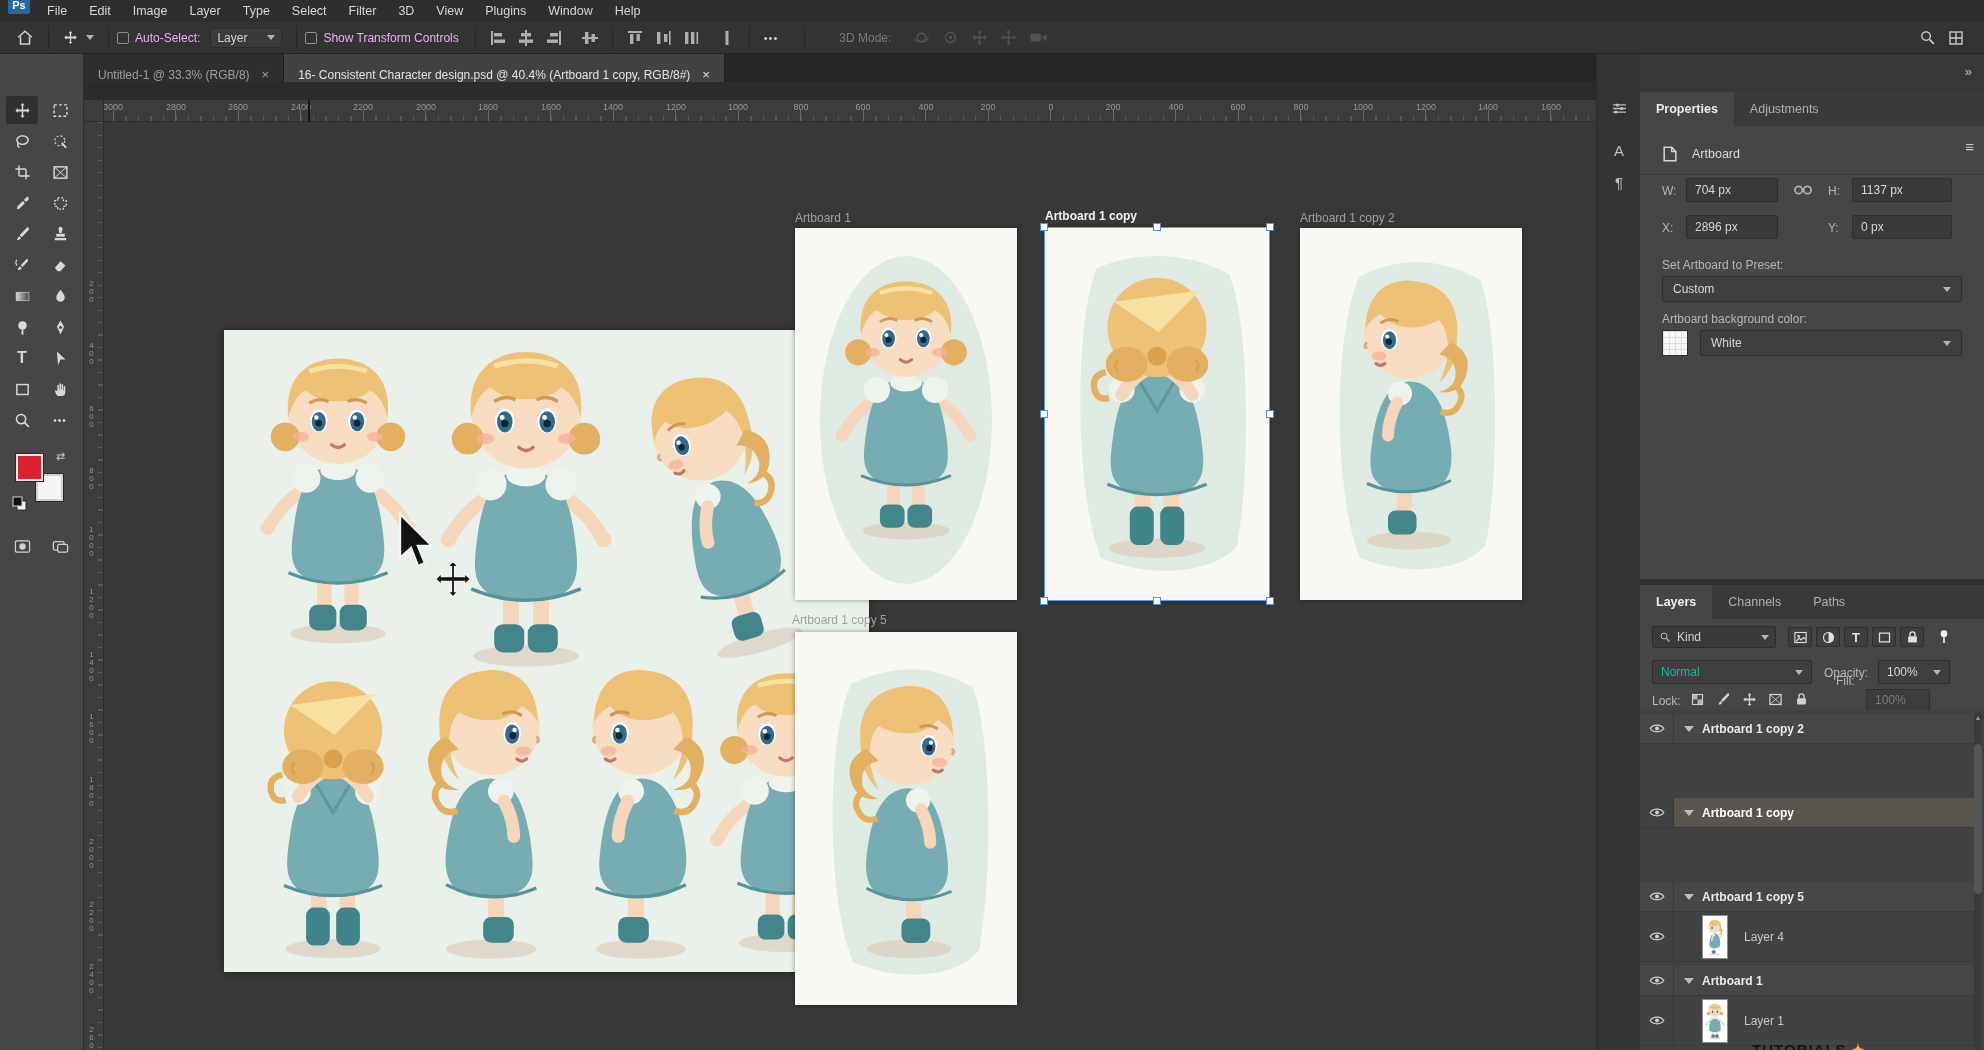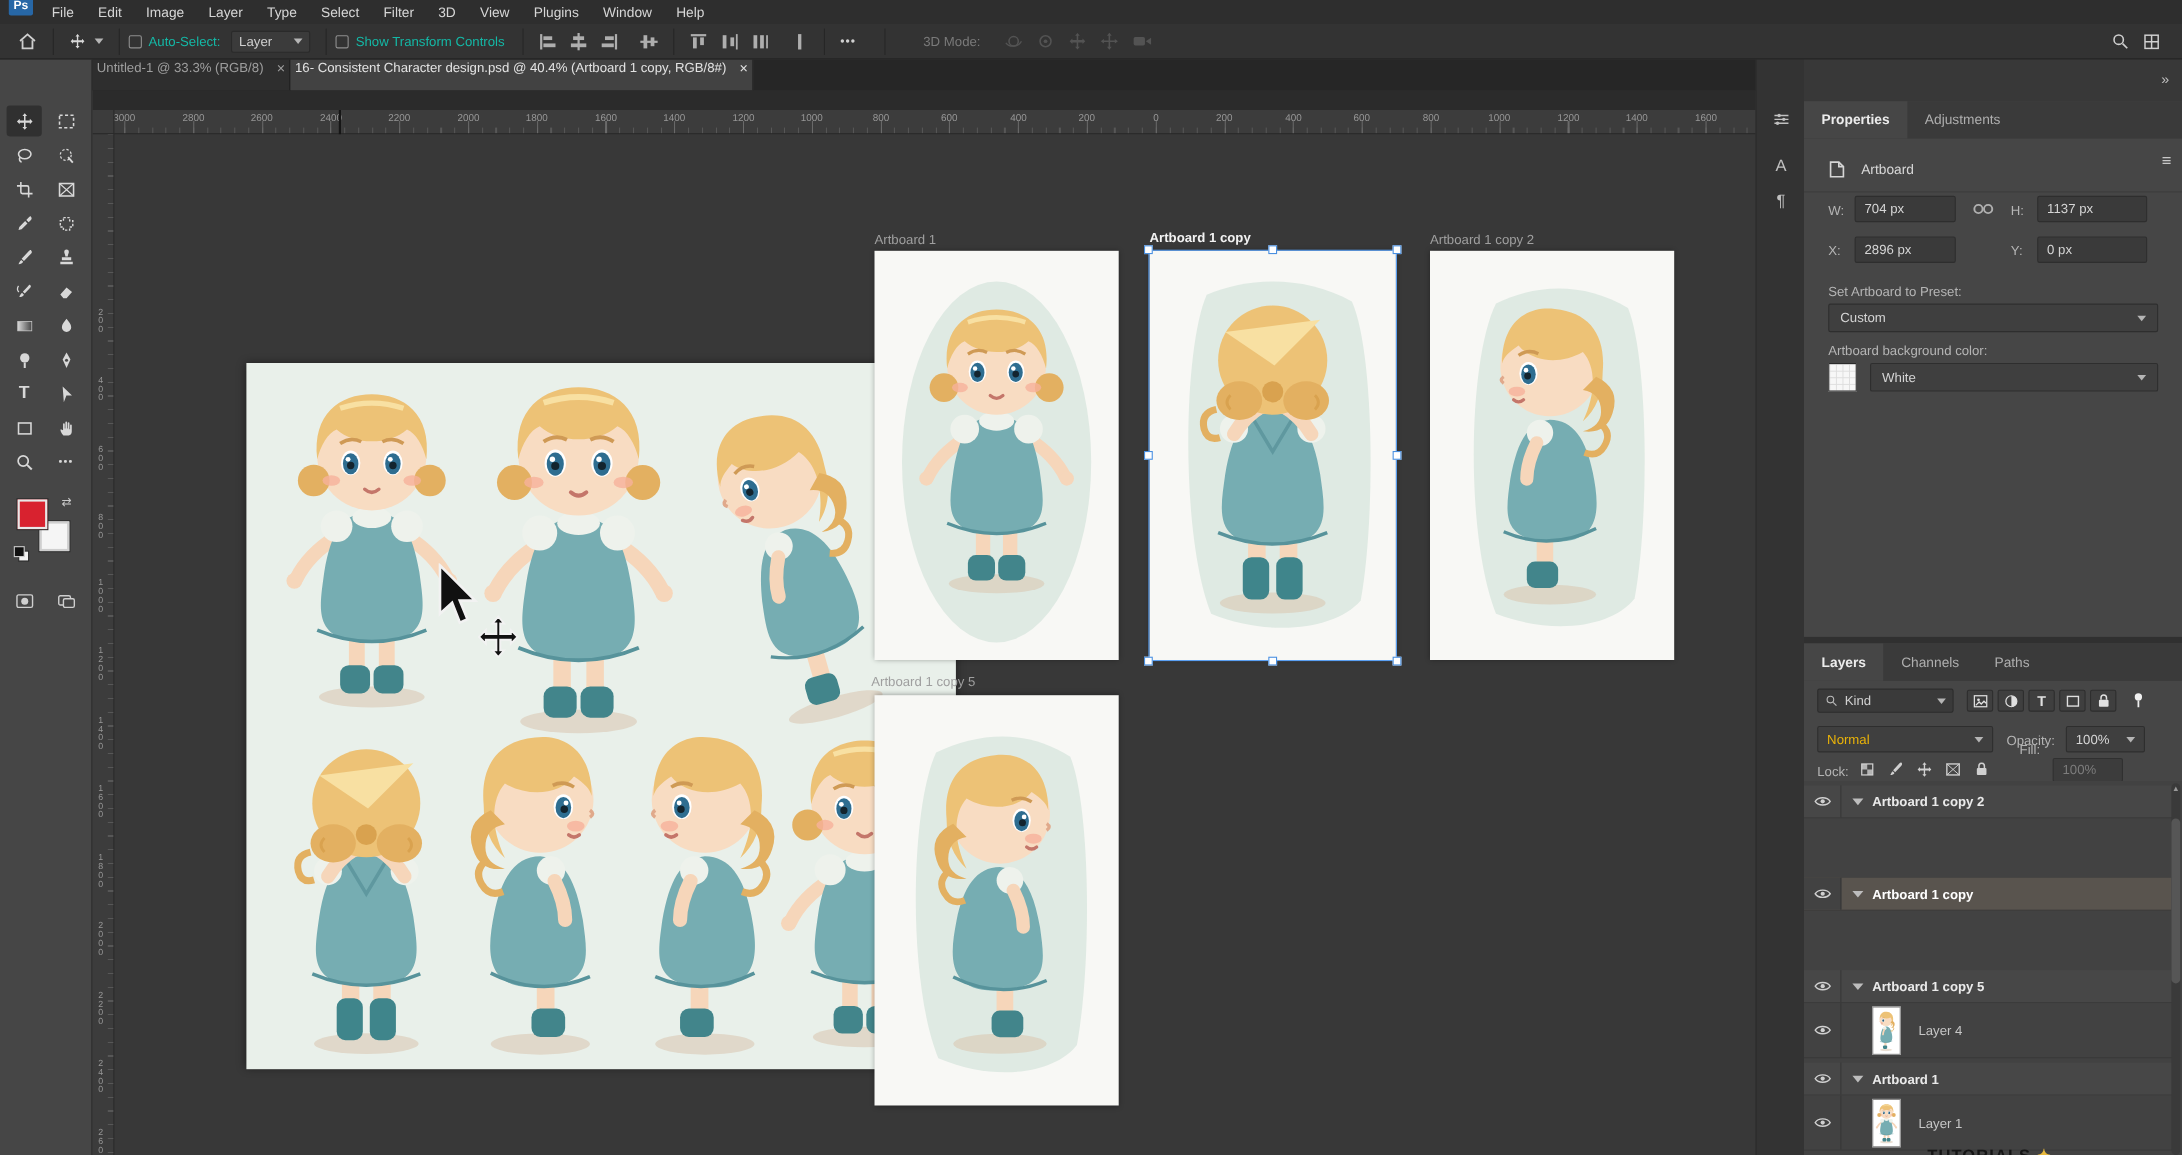--- a/index.html
+++ b/index.html
@@ -13,31 +13,31 @@
   #menubar{position:absolute;left:0;top:0;width:1984px;height:22px;background:#2e2e2e;display:flex;align-items:center;z-index:30}
   #pslogo{width:22px;height:18px;margin:0 6px 12px 8px;background:#2767a6;color:#fff;font-weight:bold;font-size:11px;display:flex;align-items:center;justify-content:center;border-radius:2px}
   .mi{padding:0 11px;color:#d6d6d6;font-size:12.5px;line-height:22px;cursor:default}
 
   
   #optbar{position:absolute;left:0;top:22px;width:1984px;height:32px;background:#333333;border-bottom:1px solid #232323;display:flex;align-items:center;z-index:30}
   .osep{width:1px;height:24px;background:#262626;margin:0 8px}
   .oicon{color:#cfcfcf;display:flex;align-items:center;justify-content:center}
   .obtn{display:flex;align-items:center;justify-content:center;padding:0 6px;height:26px}
   .chk{width:12px;height:12px;border:1px solid #8f8f8f;border-radius:2px;background:transparent;margin-right:6px}
-  .olabel{color:#14b8a6;font-size:12px;white-space:nowrap}
+  .olabel{color:#f0abfc;font-size:12px;white-space:nowrap}
   .dd{display:flex;align-items:center;background:#3b3b3b;border:1px solid #2a2a2a;border-radius:2px;height:20px;padding:0 6px;color:#d0d0d0}
   .caret{width:0;height:0;border-left:4px solid transparent;border-right:4px solid transparent;border-top:5px solid #b5b5b5;margin-left:8px}
   .aln svg{opacity:.85}
   .faded{color:#7a7a7a}
   .faded svg{opacity:.45}
   .more{color:#d0d0d0;font-size:11px;letter-spacing:1px}
 
   
   #tabbar{position:absolute;left:84px;top:54px;width:1512px;height:28px;background:#262626;display:flex;align-items:flex-end;z-index:25}
-  .tab{height:28px;display:flex;align-items:flex-start;padding:0 4px;font-size:12px;white-space:nowrap;border-right:1px solid #1f1f1f}
+  .tab{height:28px;display:flex;align-items:flex-end;padding:0 14px;font-size:12px;white-space:nowrap;border-right:1px solid #1f1f1f}
   .tab .x{margin-left:12px;font-size:13px}
   .tab.inactive{background:#2e2e2e;color:#9e9e9e}
   .tab.active{background:#424242;color:#e2e2e2}
   #tabgap{position:absolute;left:84px;top:82px;width:1512px;height:18px;background:#2b2b2b;z-index:5}
 
   
   #toolbar{position:absolute;left:0;top:54px;width:84px;height:996px;background:#464646;border-right:1px solid #2b2b2b;z-index:20}
   .tool{position:absolute;width:32px;height:28px;display:flex;align-items:center;justify-content:center;color:#d8d8d8;border-radius:3px}
   .tool.sel{background:#303030}
   .tool svg{width:17px;height:17px}
@@ -841,21 +841,21 @@
           <use href="#i-lock"></use>
         </svg>
       </div>
     <div class="abs" style="left:296px;top:573px">
         <svg width="16" height="20" color="#f0f0f0">
           <use href="#i-pin"></use>
         </svg>
       </div>
 
     <div class="abs" style="left:12px;top:606px;width:160px;height:24px;background:#3f3f3f;border:1px solid #2e2e2e;border-radius:2px;display:flex;align-items:center;padding:0 8px">
-      <span style="font-size:12px;color:#eab308">Normal</span>
+      <span style="font-size:12px;color:#14b8a6">Normal</span>
       <span class="caret" style="margin-left:auto"></span>
     </div>
     <span class="plabel abs" style="left:184px;top:612px">Opacity:</span>
     <div class="abs" style="left:238px;top:606px;width:72px;height:24px;background:#3f3f3f;border:1px solid #2e2e2e;border-radius:2px;display:flex;align-items:center;padding:0 8px">
       <span style="font-size:12px;color:#d5d5d5">100%</span>
       <span class="caret" style="margin-left:auto"></span>
     </div>
 
     <span class="plabel abs" style="left:12px;top:640px">Lock:</span>
     <div class="lockicon abs" style="left:48px;top:636px">

